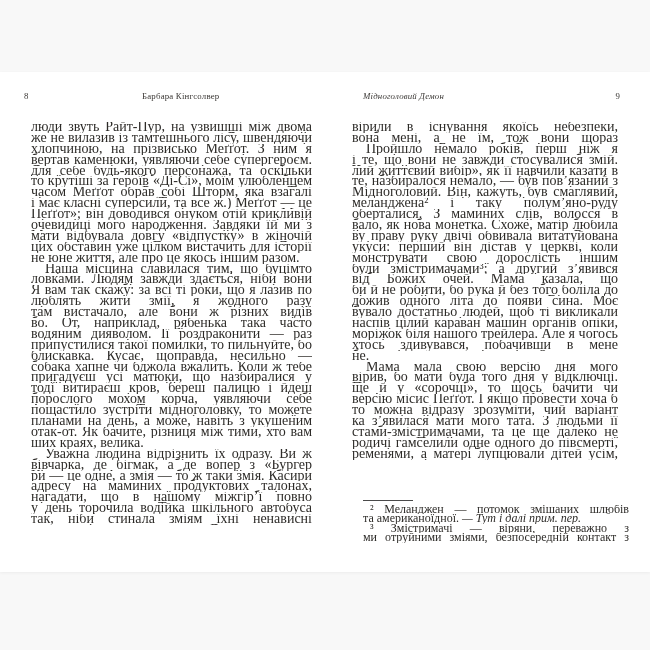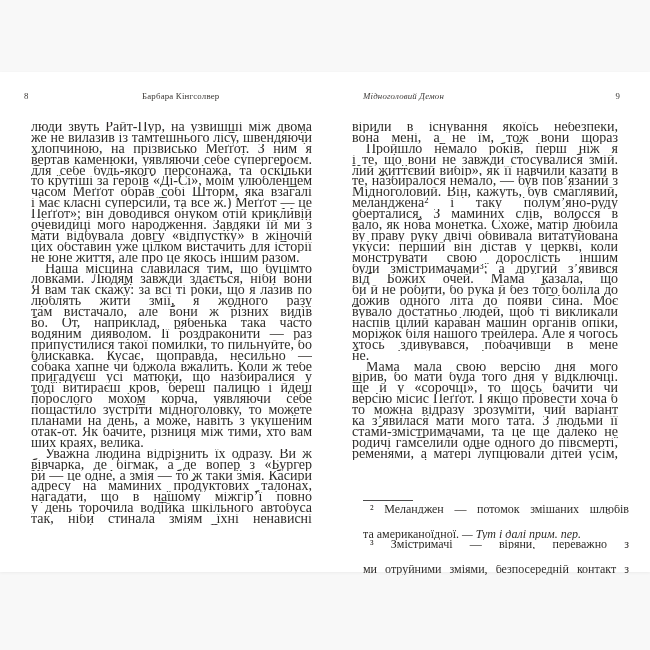--- a/index.html
+++ b/index.html
@@ -53,21 +53,21 @@
   }
   .footnotes {
     position: absolute; left: 38px; top: 433px;
     width: 266px; font-size: 12px; color: #2d2b28;
   }
   .fn-line {
     height: 9.4px; line-height: 9.4px;
     text-align: justify; text-align-last: justify;
     overflow: hidden;
   }
-  .fn-line.endline { text-align-last: left; margin-top: 16px; }
+  .fn-line.endline { text-align-last: left; }
   .fn-line.indent  { text-indent: 7px; }
   .fn-italic { font-style: italic; }
 </style>
 </head>
 <body>
 
 <div class="stage">
   <div class="spread">
 
     <div class="page page-left">

